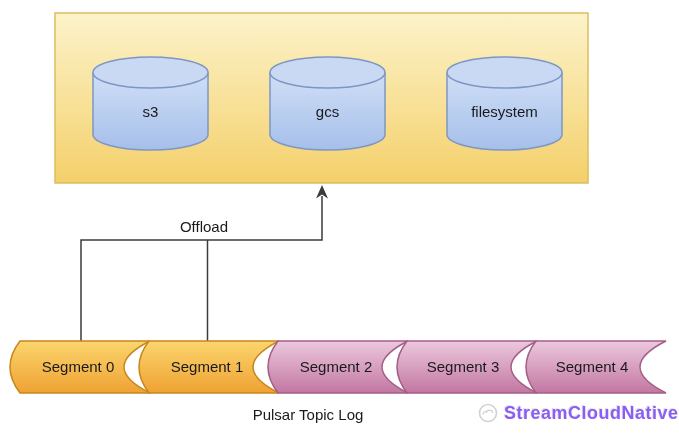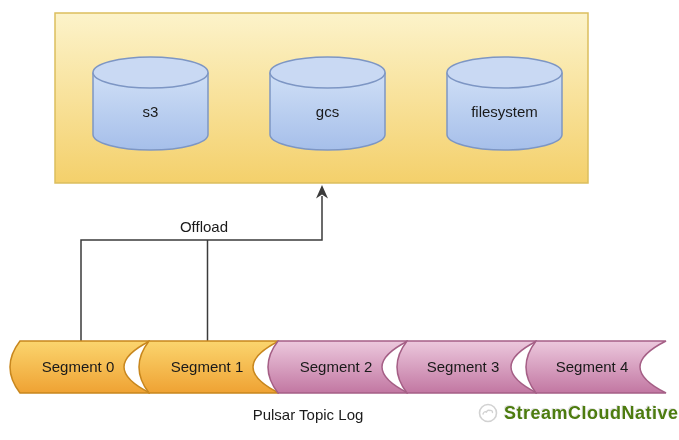--- a/index.html
+++ b/index.html
@@ -9,21 +9,21 @@
   }
   #diagram-svg{position:absolute;left:0;top:0;}
   text{font-family:"Liberation Sans", sans-serif;fill:#1a1a1a;}
   .node-label{font-size:15px;}
   .seg-label{font-size:15px;}
   .edge-label{font-size:15px;}
   .caption{font-size:15px;}
   #watermark{
     position:absolute;left:476px;top:399px;height:28px;
     display:flex;align-items:center;gap:4px;
-    color:#4d7c0f;
+    color:#8b5cf6;
   }
   #watermark .wm-text{
     font-size:18px;font-weight:bold;letter-spacing:0.5px;
     text-shadow:1px 1px 0 rgba(255,255,255,0.9), -1px -1px 0 rgba(170,170,170,0.35);
   }
 </style>
 </head>
 <body>
 
 <div id="stage">

